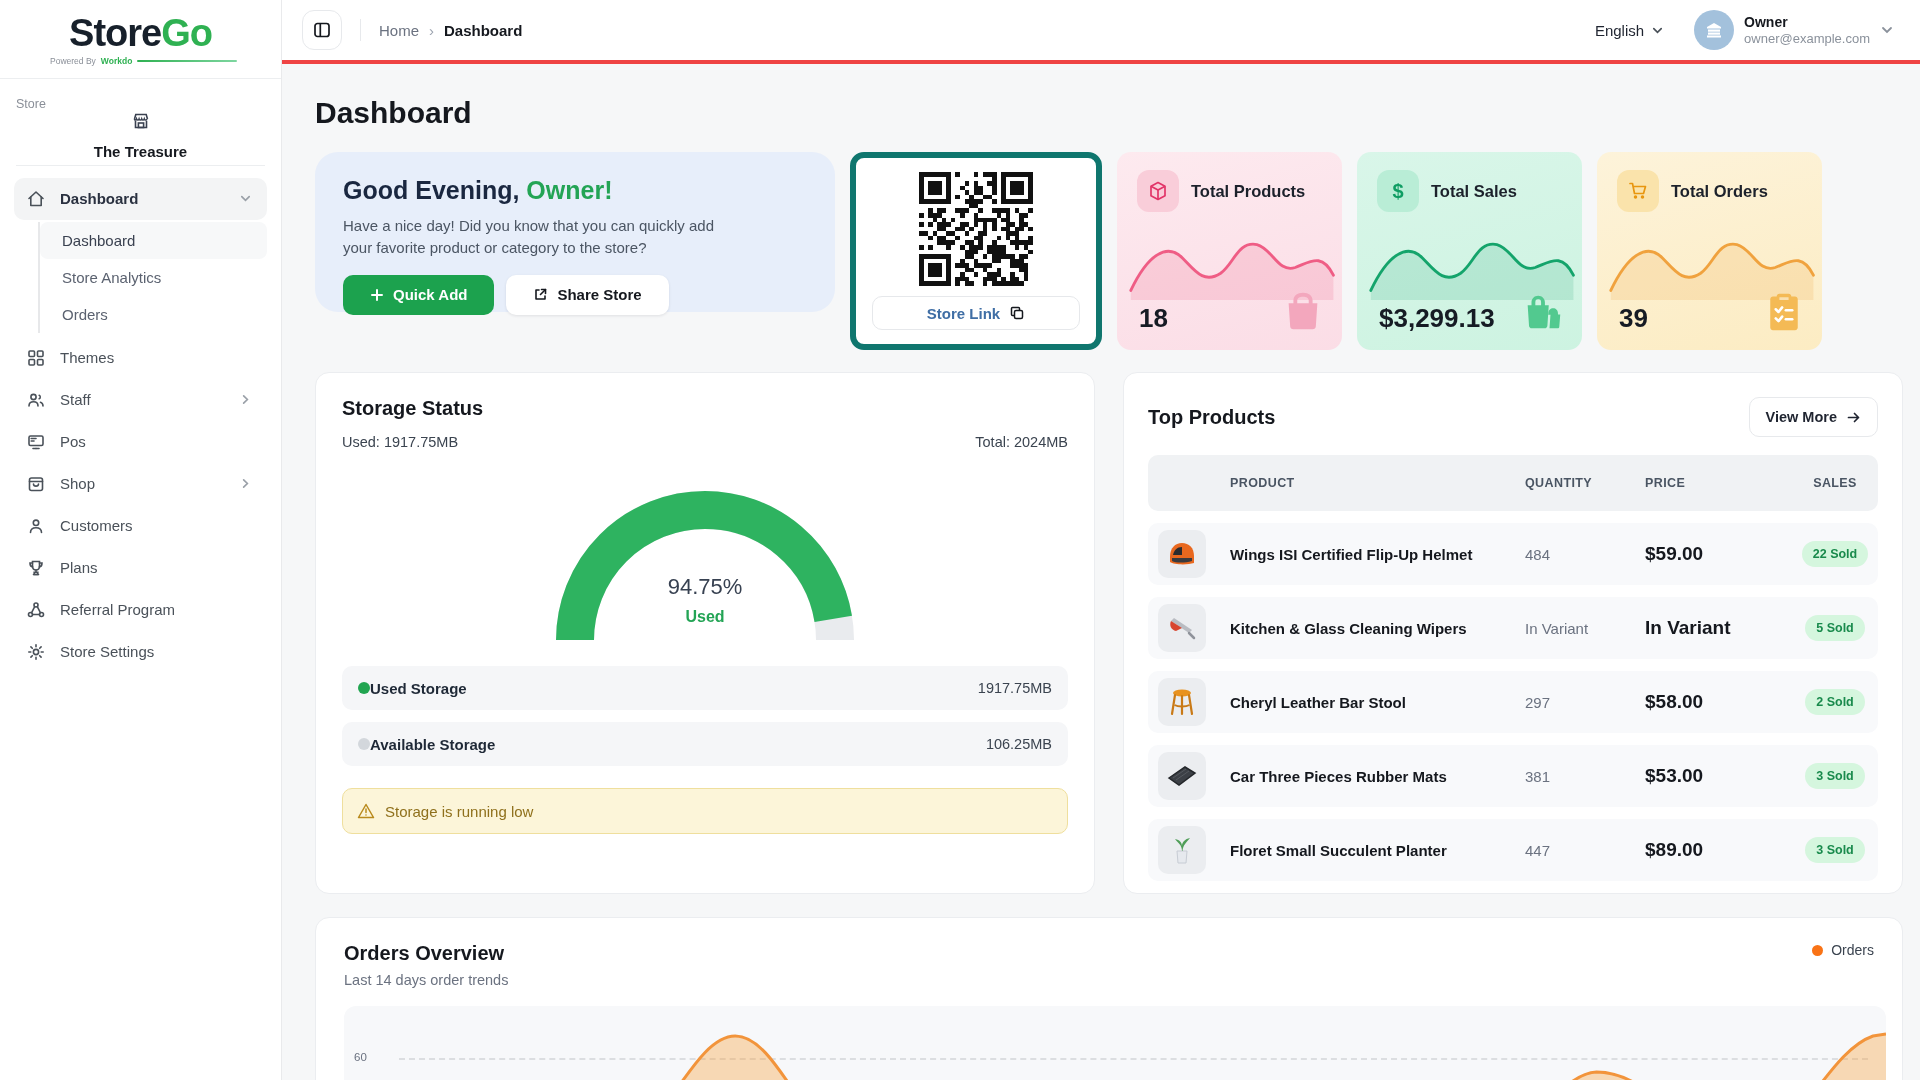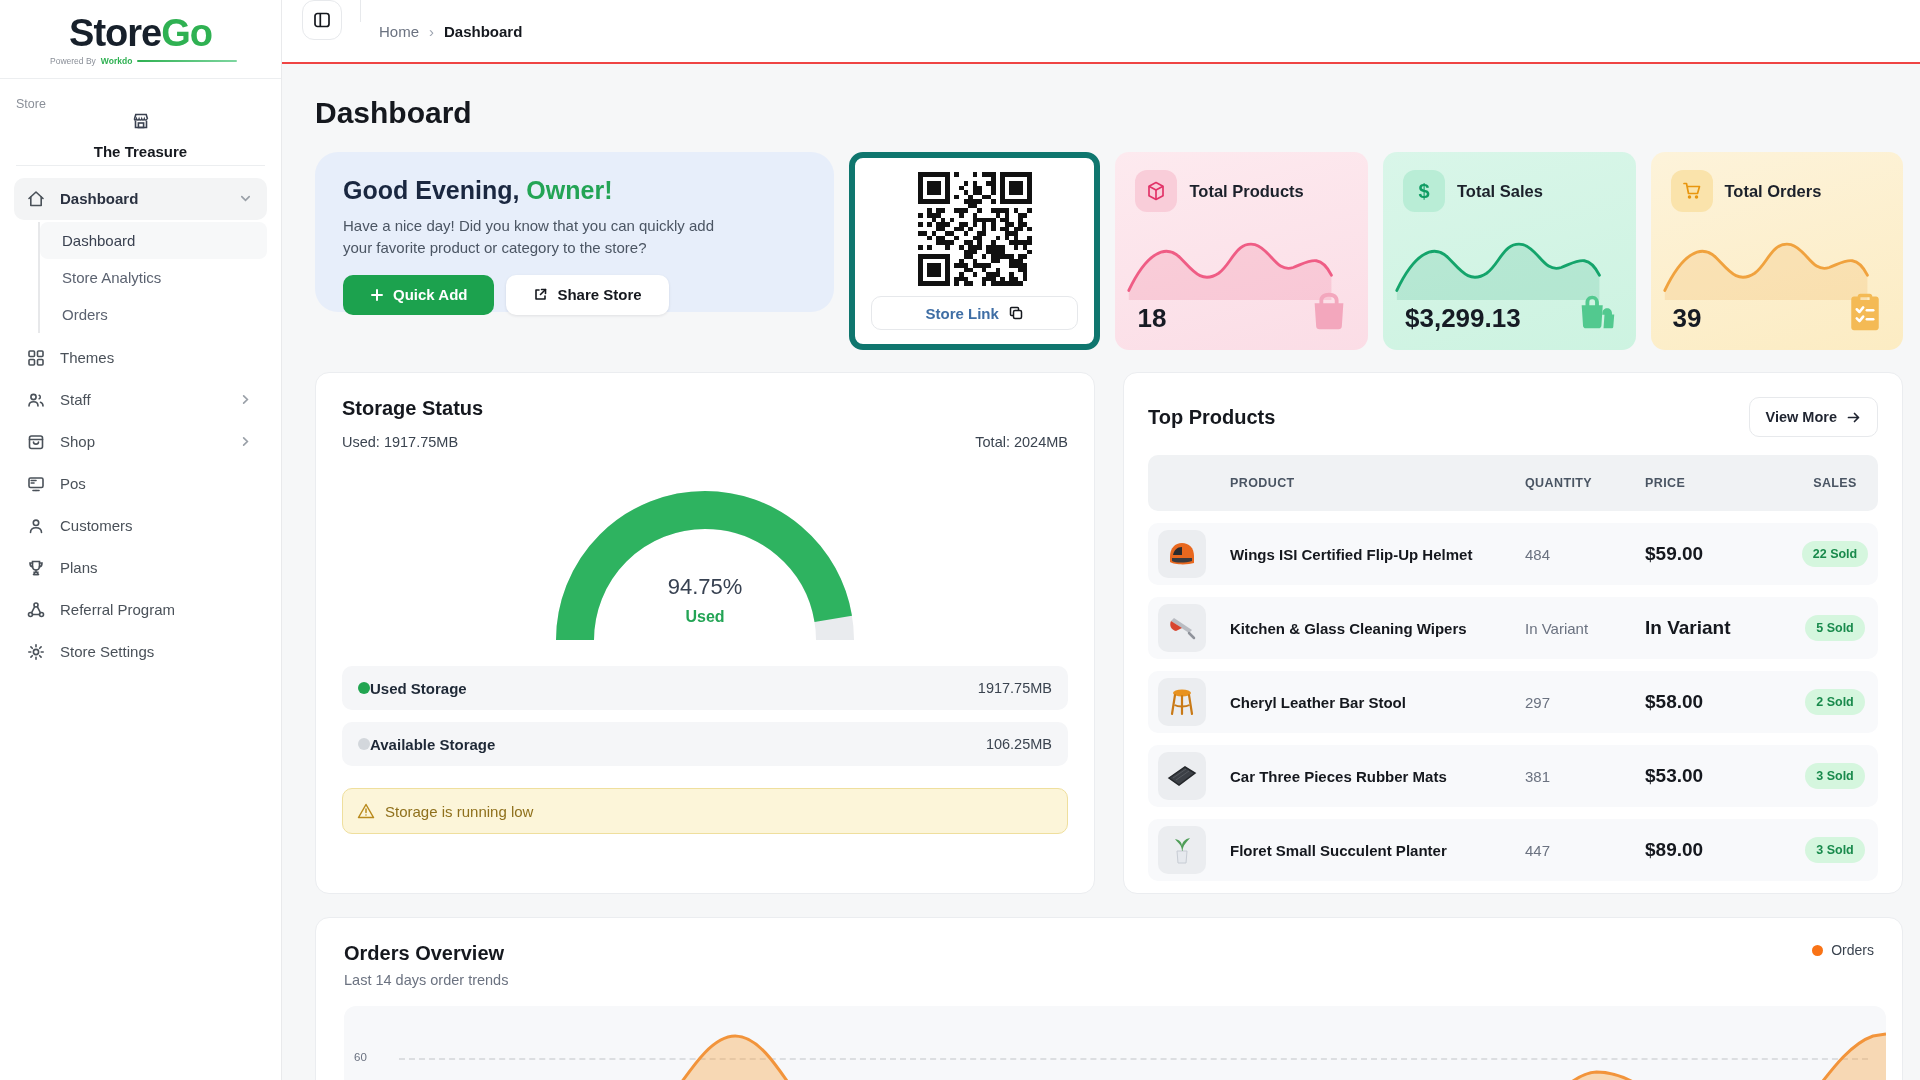--- a/index.html
+++ b/index.html
@@ -24,21 +24,21 @@
   .nav-item { display:flex; align-items:center; gap:14px; height:42px; padding:0 12px; border-radius:10px; cursor:pointer; font-size:15px; color:#4a5159; }
   .nav-item.active { background:#f3f4f5; color:#2a3140; font-weight:600; }
   .nav-item .spacer { margin-left:auto; }
   .nav-sub { margin:2px 0 4px 24px; border-left:2px solid #e7e8ea; }
   .nav-sub-item { height:37px; display:flex; align-items:center; padding-left:22px; font-size:15px; color:#5b6270; cursor:pointer; border-radius:8px; }
   .nav-sub-item.active { background:#f7f8f9; color:#3a4150; }
   .ic { display:inline-flex; width:20px; height:20px; align-items:center; justify-content:center; flex:none; }
 
   
   .main { flex:1; display:flex; flex-direction:column; min-width:0; }
-  .topbar { height:64px; background:#fff; border-bottom:2px solid #ef4444; display:flex; padding:0 26px 0 20px; }
+  .topbar { height:64px; background:#fff; border-bottom:4px solid #ef4444; display:flex; align-items:center; padding:0 26px 0 20px; }
   .toggle-btn { width:40px; height:40px; border:1px solid #e7e9ec; border-radius:12px; background:#fff; display:grid; place-items:center; cursor:pointer; }
   .tb-div { width:1px; height:22px; background:#e7e9ec; margin:0 18px; }
   .crumb { display:flex; align-items:center; gap:10px; font-size:15px; }
   .crumb .home { color:#6b7280; cursor:pointer; }
   .crumb .sep { color:#9ca3af; }
   .crumb .cur { color:#15181e; font-weight:600; }
   .tb-right { margin-left:auto; display:flex; align-items:center; gap:30px; }
   .lang { display:flex; align-items:center; gap:7px; font-size:15px; color:#1f2430; cursor:pointer; }
   .profile { display:flex; align-items:center; gap:10px; cursor:pointer; }
   .avatar { width:40px; height:40px; border-radius:50%; background:#a3c1dc; display:grid; place-items:center; }
@@ -57,21 +57,21 @@
   .greet p { font-size:15px; color:#4b5563; line-height:1.45; margin-top:10px; max-width:380px; }
   .greet-btns { display:flex; gap:12px; margin-top:16px; }
   .btn { display:inline-flex; align-items:center; gap:9px; height:40px; padding:0 27px; border-radius:10px; font-size:15px; font-weight:600; cursor:pointer; border:none; }
   .btn-green { background:#1ca24e; color:#fff; }
   .btn-white { background:#fff; color:#15181e; box-shadow:0 1px 3px rgba(16,24,40,.1); }
 
   .qr-card { width:252px; height:198px; background:#fff; border:6px solid #0f766e; display:flex; flex-direction:column; align-items:center; padding:14px 16px; }
   .qr-box { width:116px; height:116px; display:grid; place-items:center; }
   .store-link-btn { margin-top:10px; width:100%; height:38px; border:1px solid #e6e8eb; border-radius:10px; background:#fff; display:flex; align-items:center; justify-content:center; gap:9px; font-size:15px; font-weight:600; color:#3f6ea5; cursor:pointer; }
 
-  .stat { width:253px; height:198px; position:relative; overflow:hidden; padding:18px 20px; }
+  .stat { width:225px; height:198px; position:relative; overflow:hidden; padding:18px 20px; }
   .stat-products { background:linear-gradient(165deg,#fdeaef 0%,#fbdde6 100%); }
   .stat-sales { background:linear-gradient(165deg,#d9f6e9 0%,#cdf3e1 100%); }
   .stat-orders { background:linear-gradient(165deg,#fdf3da 0%,#fcecc3 100%); }
   .stat-head { display:flex; align-items:center; gap:12px; }
   .stat-badge { width:42px; height:42px; border-radius:12px; display:grid; place-items:center; font-weight:700; }
   .stat-products .stat-badge { background:#f9cdd9; color:#e23368; }
   .stat-sales .stat-badge { background:#b9edd6; color:#0f9d63; font-size:20px; }
   .stat-orders .stat-badge { background:#fae3ab; color:#e8960f; }
   .stat-label { font-size:16.5px; font-weight:700; color:#1c212b; }
   .stat-wave { position:absolute; left:10px; right:10px; top:62px; height:86px; }
@@ -202,44 +202,44 @@
         <span class="spacer ic">
           <svg width="13" height="13" viewBox="0 0 14 14" fill="none" stroke="#9aa0a8" stroke-width="1.8" stroke-linecap="round">
               <path d="M5 3 L9 7 L5 11"></path>
             </svg>
         </span>
       </div>
 
       <div class="nav-item">
         <span class="ic">
           <svg width="20" height="20" viewBox="0 0 20 20" fill="none" stroke="#4a5159" stroke-width="1.6" stroke-linecap="round">
-              <rect x="3.5" y="4" width="13" height="12.5" rx="2"></rect>
-              <path d="M3.5 7.5 H16.5"></path>
-              <path d="M7.5 10 C7.5 12.8 12.5 12.8 12.5 10"></path>
-            </svg>
-        </span>
-        <span>Shop</span>
-        <span class="spacer ic">
-          <svg width="13" height="13" viewBox="0 0 14 14" fill="none" stroke="#9aa0a8" stroke-width="1.8" stroke-linecap="round">
-              <path d="M5 3 L9 7 L5 11"></path>
-            </svg>
-        </span>
-      </div>
-
-      <div class="nav-item">
-        <span class="ic">
-          <svg width="20" height="20" viewBox="0 0 20 20" fill="none" stroke="#4a5159" stroke-width="1.6" stroke-linecap="round">
               <rect x="3" y="4" width="14" height="9.5" rx="1.5"></rect>
               <path d="M5.2 6.5 H10"></path>
               <path d="M5.2 9 H8"></path>
               <path d="M10 16.5 H10.01"></path>
               <path d="M7 16.5 H13"></path>
             </svg>
         </span>
         <span>Pos</span>
+      </div>
+
+      <div class="nav-item">
+        <span class="ic">
+          <svg width="20" height="20" viewBox="0 0 20 20" fill="none" stroke="#4a5159" stroke-width="1.6" stroke-linecap="round">
+              <rect x="3.5" y="4" width="13" height="12.5" rx="2"></rect>
+              <path d="M3.5 7.5 H16.5"></path>
+              <path d="M7.5 10 C7.5 12.8 12.5 12.8 12.5 10"></path>
+            </svg>
+        </span>
+        <span>Shop</span>
+        <span class="spacer ic">
+          <svg width="13" height="13" viewBox="0 0 14 14" fill="none" stroke="#9aa0a8" stroke-width="1.8" stroke-linecap="round">
+              <path d="M5 3 L9 7 L5 11"></path>
+            </svg>
+        </span>
       </div>
 
       <div class="nav-item">
         <span class="ic">
           <svg width="20" height="20" viewBox="0 0 20 20" fill="none" stroke="#4a5159" stroke-width="1.6" stroke-linecap="round">
               <circle cx="10" cy="6.8" r="2.7"></circle>
               <path d="M4.5 16.5 C4.5 13.3 7 11.7 10 11.7 C13 11.7 15.5 13.3 15.5 16.5"></path>
             </svg>
         </span>
         <span>Customers</span>
@@ -291,20 +291,45 @@
         <svg width="20" height="20" viewBox="0 0 20 20" fill="none" stroke="#15181e" stroke-width="1.7">
             <rect x="3" y="3.5" width="14" height="13" rx="2.5"></rect>
             <path d="M8.3 3.5 V16.5"></path>
           </svg>
       </button>
       <span class="tb-div"></span>
       <div class="crumb">
         <span class="home">Home</span>
         <span class="sep">›</span>
         <span class="cur">Dashboard</span>
+      </div>
+      <div class="tb-right">
+        <div class="lang">
+          <span>English</span>
+          <svg width="13" height="13" viewBox="0 0 14 14" fill="none" stroke="#4a5159" stroke-width="1.8" stroke-linecap="round">
+              <path d="M3 5 L7 9 L11 5"></path>
+            </svg>
+        </div>
+        <div class="profile">
+          <span class="avatar">
+            <svg width="22" height="22" viewBox="0 0 22 22" fill="#fff">
+                <path d="M4 8 L11 4 L18 8 L18 9.5 L4 9.5 Z"></path>
+                <rect x="5" y="10.5" width="12" height="2.2"></rect>
+                <rect x="5" y="13.5" width="12" height="2.2"></rect>
+                <rect x="4" y="16.5" width="14" height="2"></rect>
+              </svg>
+          </span>
+          <span>
+            <div class="nm">Owner</div>
+            <div class="em">owner@example.com</div>
+          </span>
+          <svg width="14" height="14" viewBox="0 0 14 14" fill="none" stroke="#8a919b" stroke-width="1.8" stroke-linecap="round">
+              <path d="M3 5 L7 9 L11 5"></path>
+            </svg>
+        </div>
       </div>
     </header>
 
     <div class="content">
       <h1 class="page-title">Dashboard</h1>
 
       <div class="row1">
         <div class="card greet">
           <h2><span>Good Evening,</span> <span class="owner">Owner!</span></h2>
           <p>Have a nice day! Did you know that you can quickly add your favorite product or category to the store?</p>

